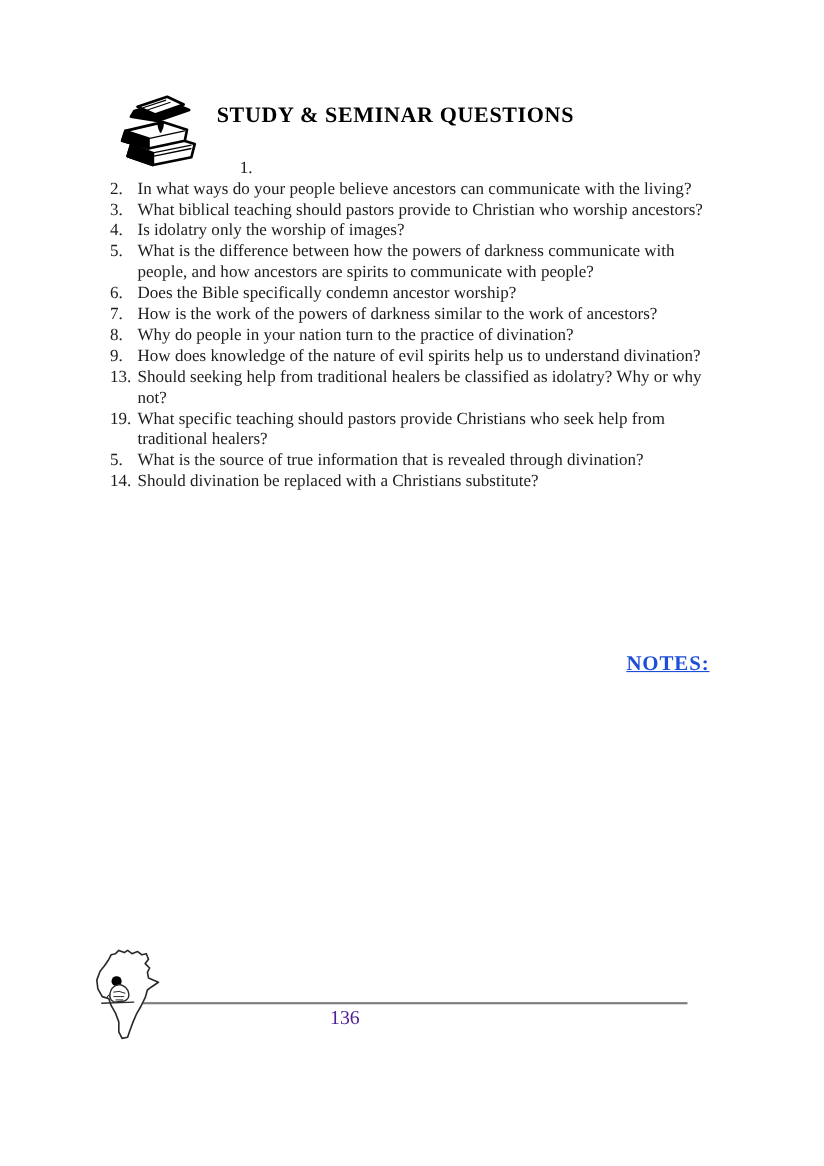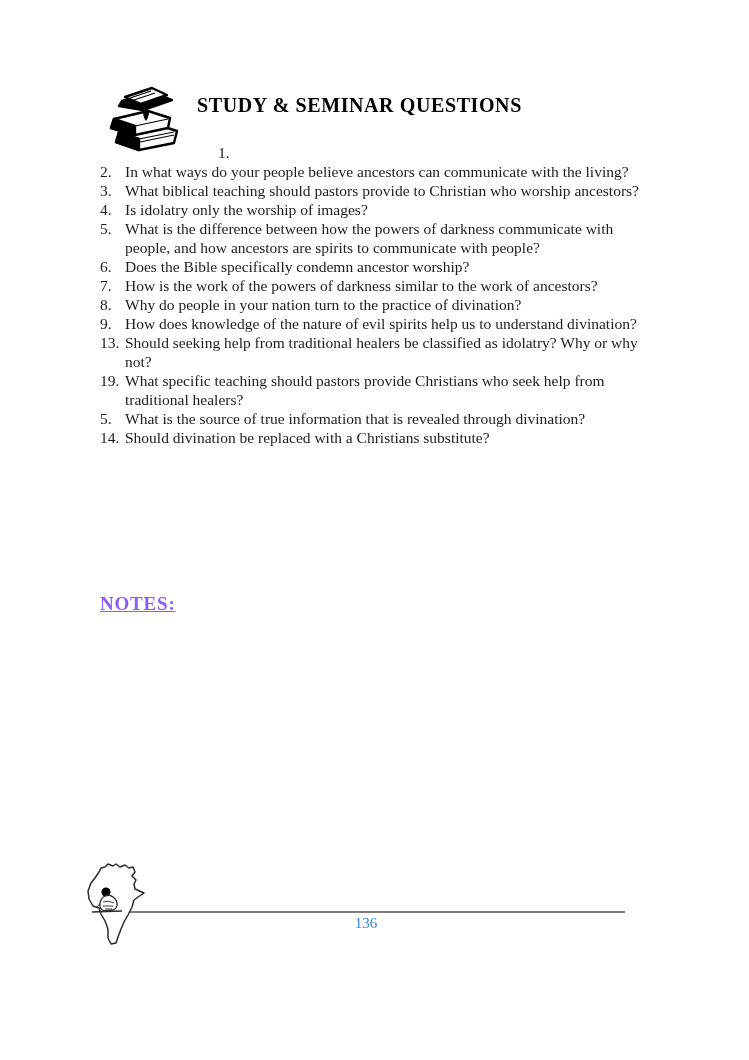--- a/index.html
+++ b/index.html
@@ -42,26 +42,26 @@
     flex: 0 0 25px;
     width: 25px;
   }
   .qitem .txt { flex: 1 1 auto; }
   .qitem.first { padding-left: 118px; }
   .notes-heading {
     position: absolute;
     left: 100px;
     top: 593px;
     width: 545px;
-    text-align: left;
+    text-align: right;
     font-size: 19px;
     font-weight: bold;
     text-decoration: underline;
     letter-spacing: 0.8px;
-    color: #8b5cf6;
+    color: #1d4ed8;
   }
   .footer-rule {
     position: absolute;
     left: 117px;
     top: 911px;
     width: 508px;
     height: 2px;
     background: #7e7e7e;
   }
   .africa-logo {
@@ -69,23 +69,23 @@
     left: 85px;
     top: 861px;
     width: 64px;
     height: 88px;
   }
   .page-number {
     position: absolute;
     left: 300px;
     top: 915px;
     width: 132px;
-    text-align: center;
-    font-size: 15px;
-    color: #3b82f6;
+    text-align: left;
+    font-size: 18px;
+    color: #4c1d95;
   }
 </style>
 </head>
 <body>
 
 <div class="page">
 
   <div class="header-icon">
     <svg viewBox="0 0 76 72" width="76" height="72" aria-hidden="true">
       <g stroke="#000000" stroke-width="2.4" stroke-linejoin="round" fill="#ffffff">

